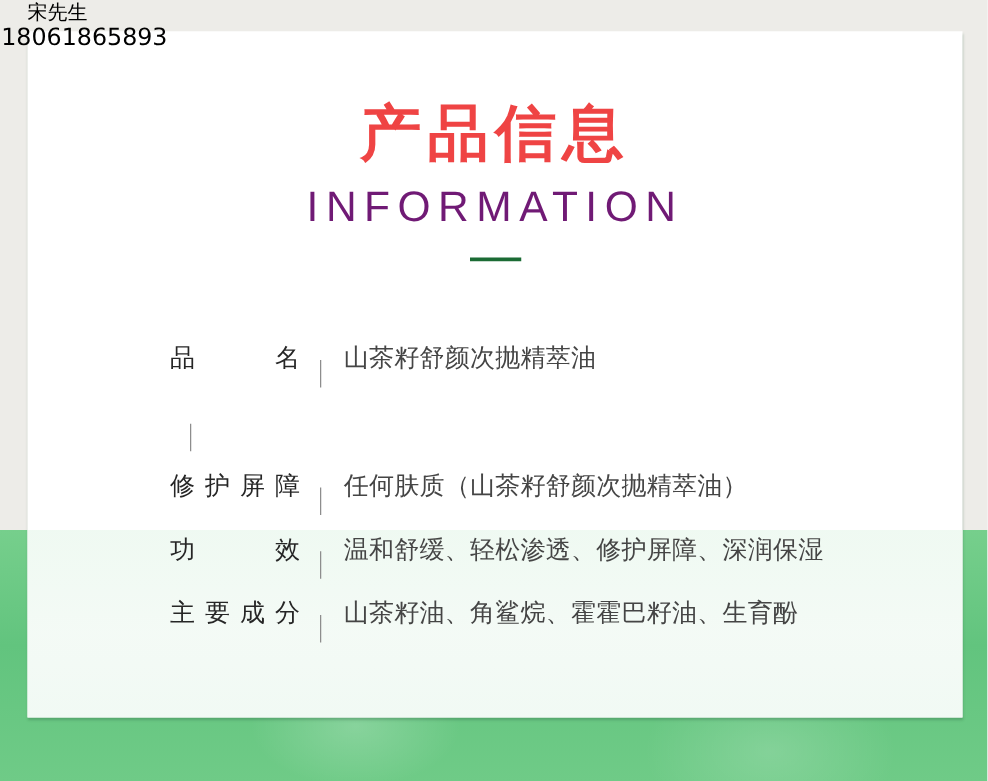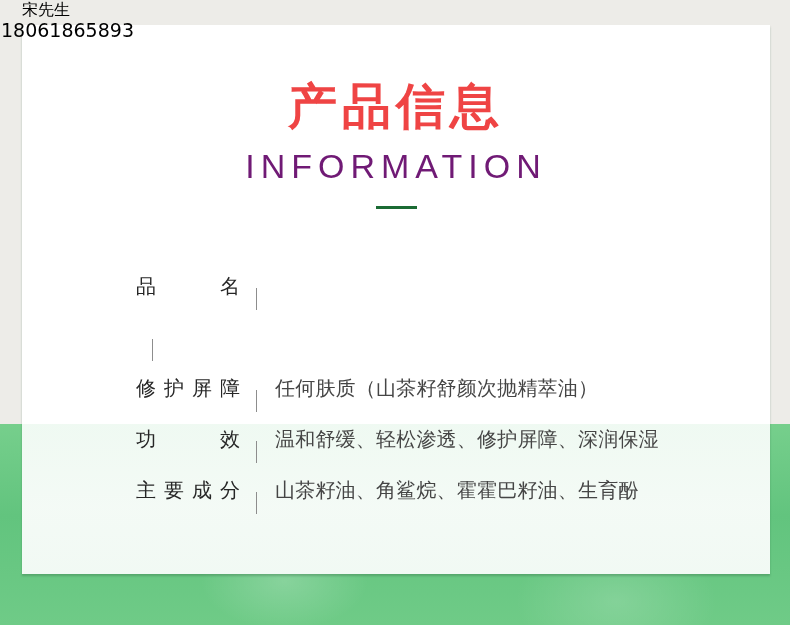--- a/index.html
+++ b/index.html
@@ -189,20 +189,21 @@
         <h1 class="title-cn">产品信息</h1>
         <div class="title-en">INFORMATION</div>
         <div class="title-rule"></div>
       </div>
 
       <div class="spec-list">
 
         <div class="spec-row">
           <div class="spec-label">品名</div>
           <div class="spec-divider"></div>
+          <div class="spec-value">山茶籽舒颜次抛精萃油</div>
         </div>
 
         <div class="spec-row">
           <div class="spec-divider"></div>
         </div>
 
         <div class="spec-row">
           <div class="spec-label">修护屏障</div>
           <div class="spec-divider"></div>
           <div class="spec-value">任何肤质（山茶籽舒颜次抛精萃油）</div>

